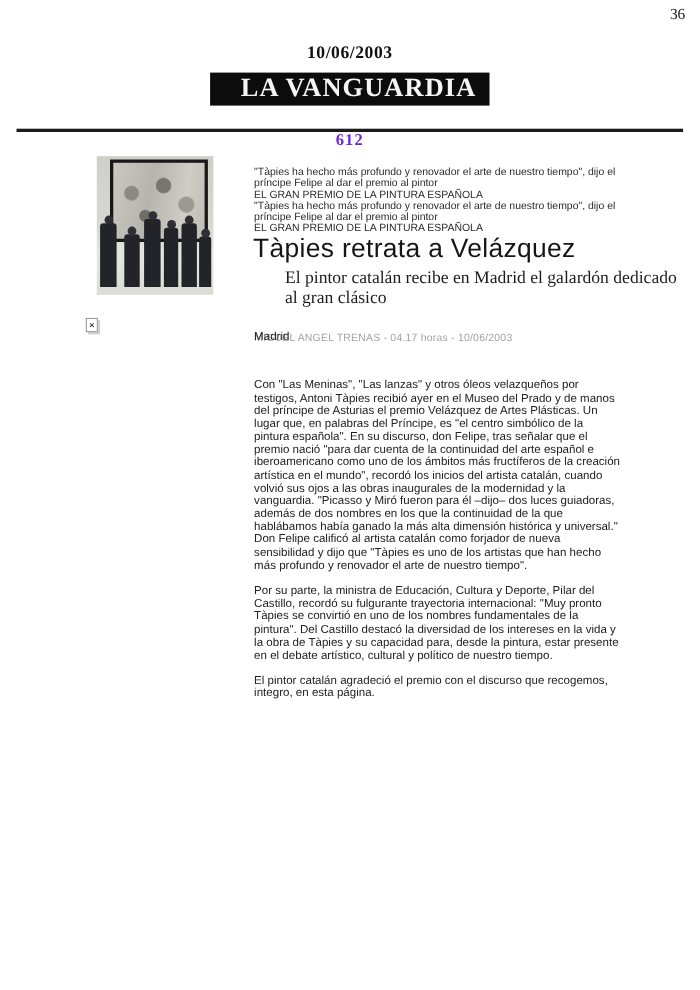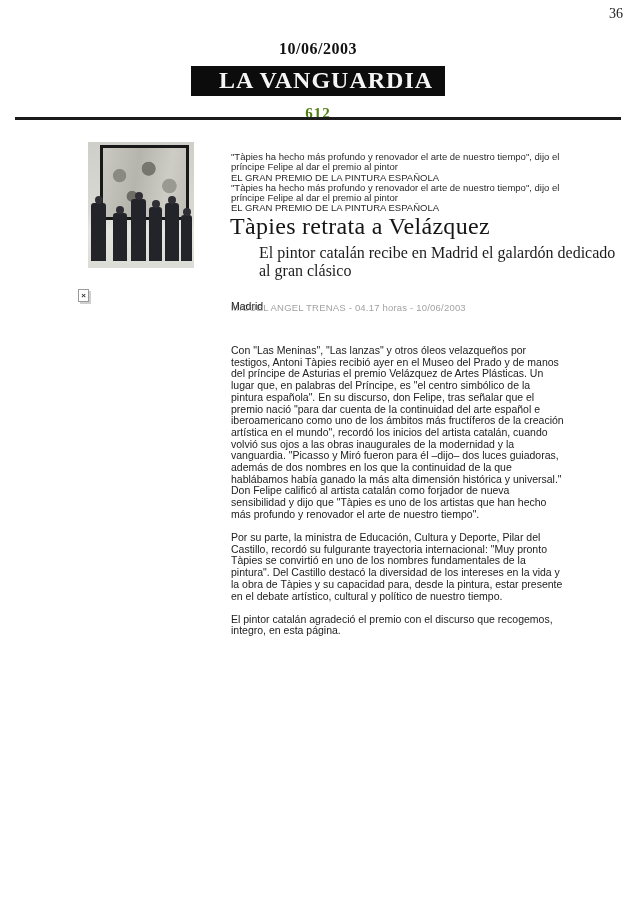--- a/index.html
+++ b/index.html
@@ -32,23 +32,23 @@
     background:#0c0c0c;
     color:#f5f5f5;
     font-family:"Liberation Serif", serif;
     font-size:24px;
     font-weight:600;
     letter-spacing:1px;
     padding:1px 12px 3px 28px;
     line-height:1.1;
   }
   .edition-number {
-    margin-top:9px;
-    font-family:"Liberation Serif", serif;
-    font-weight:bold; font-size:15px; color:#4d7c0f;
+    margin-top:24px;
+    font-family:"Liberation Serif", serif;
+    font-weight:bold; font-size:15px; color:#6d28d9;
     letter-spacing:1px;
   }
   .header-rule {
     position:absolute; top:117px; left:15px; right:15px;
     height:3px; background:#1b1b1b;
   }
 
   
   .photo {
     position:absolute; left:88px; top:142px;
@@ -85,21 +85,21 @@
   }
 
   
   .caption {
     position:absolute; left:231px; top:152px; width:350px;
     font-size:9.5px; line-height:10.3px; color:#2a2a2a;
     white-space:pre-line;
   }
   .headline {
     position:absolute; left:230px; top:213px;
-    font-family:Liberation Serif, serif;
+    font-family:Liberation Sans, sans-serif;
     font-size:24px; font-weight:normal; color:#151515;
     letter-spacing:0.3px;
     text-align:center;
   }
   .subheadline {
     position:absolute; left:231px; top:244px; width:370px;
     font-family:"Liberation Serif", serif;
     font-size:16px; line-height:17.5px; color:#1c1c1c;
     white-space:pre-line;
     margin-left:28px;

